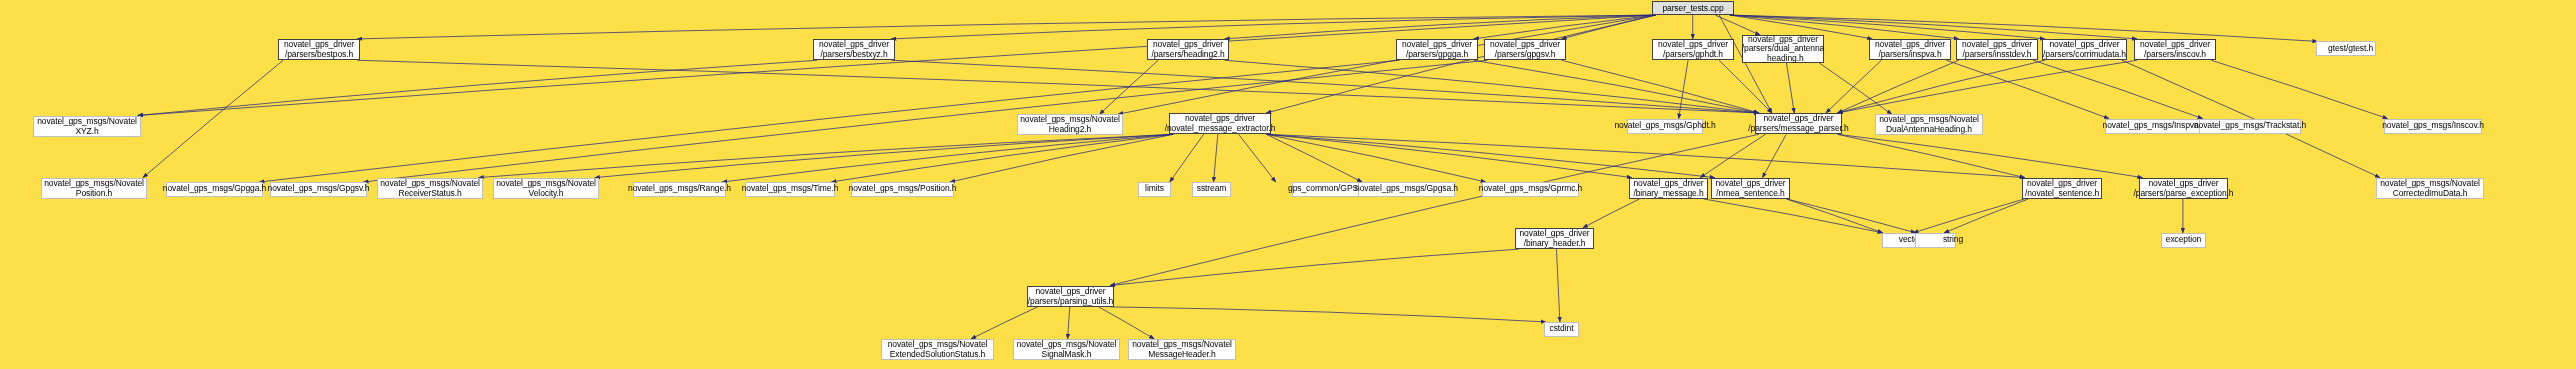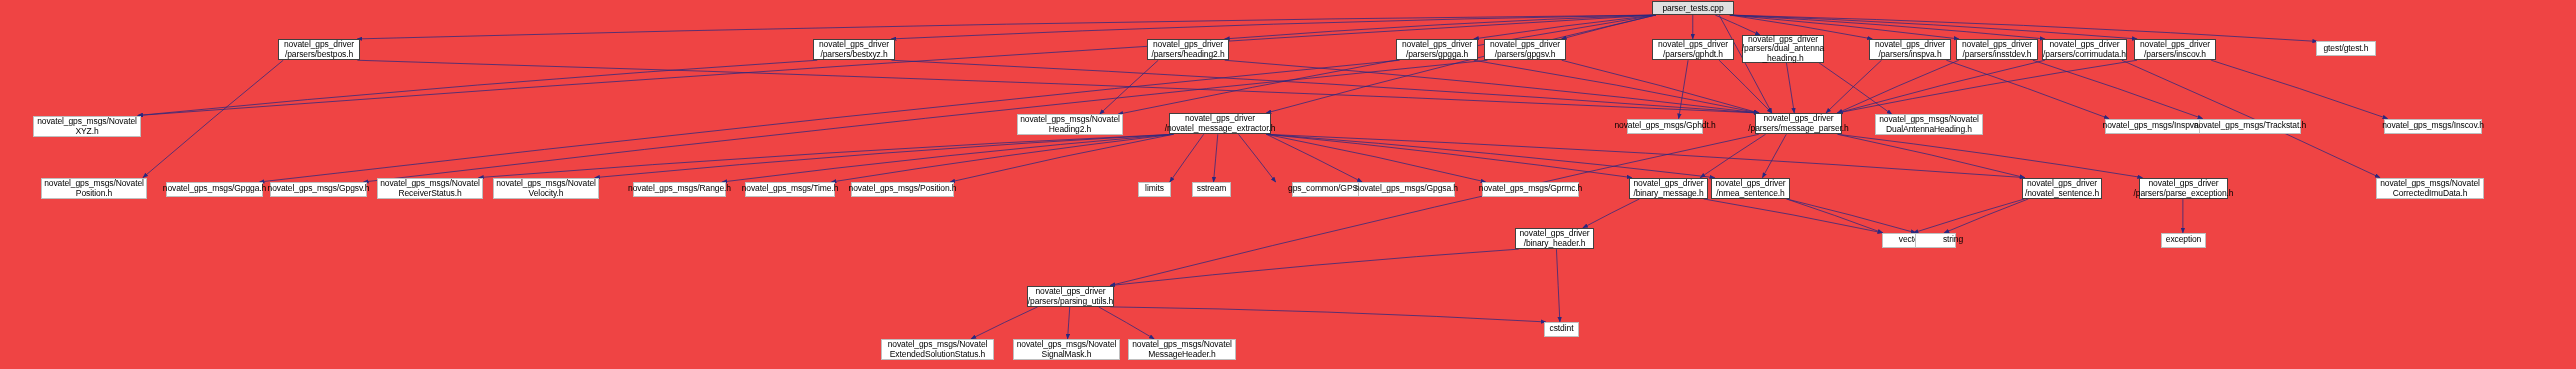--- a/index.html
+++ b/index.html
@@ -5,21 +5,21 @@
 <style>
   html, body {
     margin: 0;
     padding: 0;
     background: #ffffff;
   }
   #graph-root {
     position: relative;
     width: 2576px;
     height: 369px;
-    background: #ef4444;
+    background: #fde047;
     font-family: "Liberation Sans", "DejaVu Sans", sans-serif;
     overflow: hidden;
   }
   #edge-layer {
     position: absolute;
     left: 0;
     top: 0;
     width: 2576px;
     height: 369px;
     pointer-events: none;
@@ -153,21 +153,21 @@
 /parsers/dual_antenna
 _heading.h</span></div>
       <div class="node strong" style="left: 1869px; top: 39px; width: 82px; height: 21.4px;"><span class="node-label">novatel_gps_driver
 /parsers/inspva.h</span></div>
       <div class="node strong" style="left: 1956px; top: 39px; width: 82px; height: 21.4px;"><span class="node-label">novatel_gps_driver
 /parsers/insstdev.h</span></div>
       <div class="node strong" style="left: 2042px; top: 39px; width: 85px; height: 21.4px;"><span class="node-label">novatel_gps_driver
 /parsers/corrimudata.h</span></div>
       <div class="node strong" style="left: 2134px; top: 39px; width: 82px; height: 21.4px;"><span class="node-label">novatel_gps_driver
 /parsers/inscov.h</span></div>
-      <div class="node" style="left: 2316px; top: 41px; width: 60px; height: 15px;"><span class="node-label">gtest/gtest.h</span></div>
+      <div class="node" style="left: 2316px; top: 41px; width: 60px; height: 15px; justify-content: flex-end;"><span class="node-label">gtest/gtest.h</span></div>
       <div class="node" style="left: 33px; top: 116px; width: 108px; height: 21.4px;"><span class="node-label">novatel_gps_msgs/Novatel
 XYZ.h</span></div>
       <div class="node" style="left: 1017px; top: 114px; width: 106px; height: 21.4px;"><span class="node-label">novatel_gps_msgs/Novatel
 Heading2.h</span></div>
       <div class="node strong" style="left: 1169px; top: 113px; width: 102px; height: 21.4px;"><span class="node-label">novatel_gps_driver
 /novatel_message_extractor.h</span></div>
       <div class="node" style="left: 1627px; top: 119px; width: 76px; height: 14.5px;"><span class="node-label">novatel_gps_msgs/Gphdt.h</span></div>
       <div class="node strong" style="left: 1755px; top: 113px; width: 87px; height: 21.4px;"><span class="node-label">novatel_gps_driver
 /parsers/message_parser.h</span></div>
       <div class="node" style="left: 1875px; top: 114px; width: 108px; height: 21.4px;"><span class="node-label">novatel_gps_msgs/Novatel

